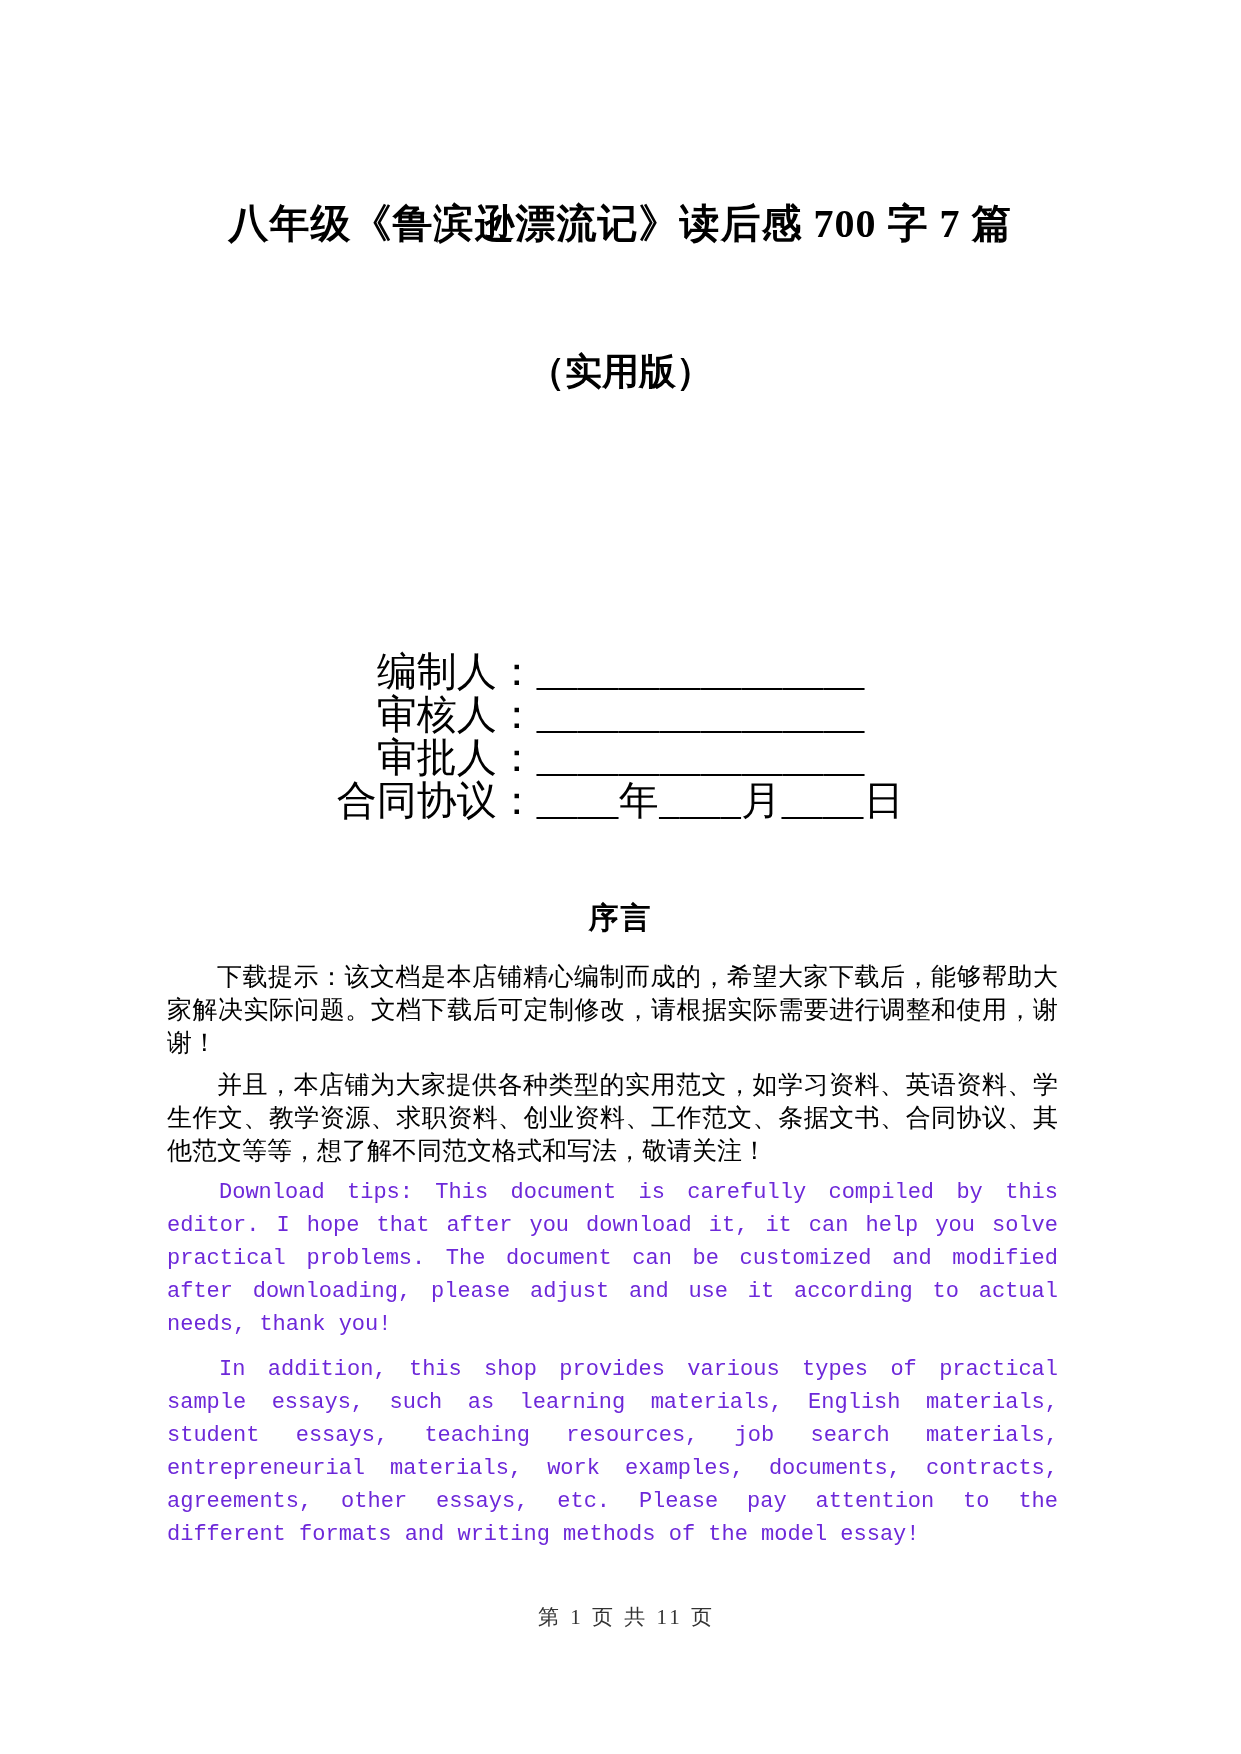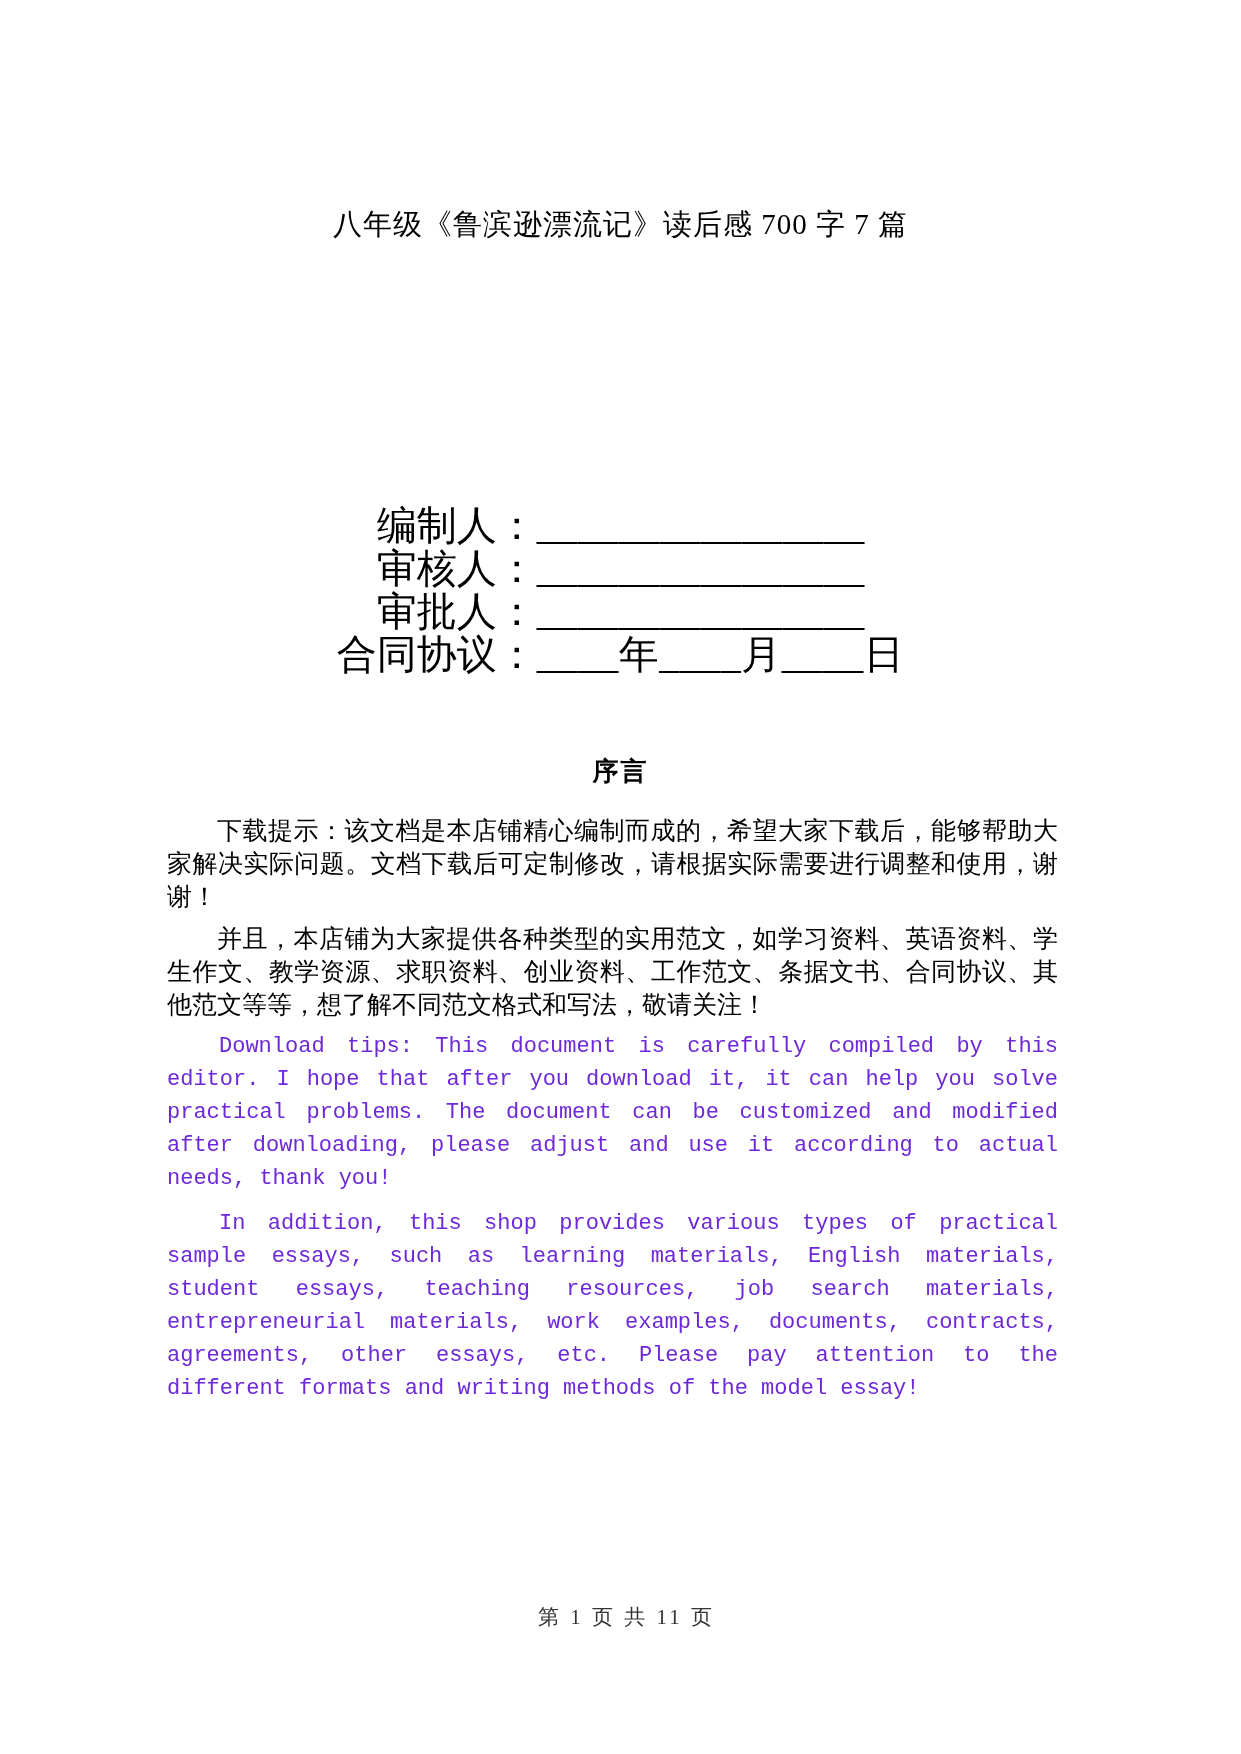--- a/index.html
+++ b/index.html
@@ -16,22 +16,22 @@
     color: #000000;
   }
   .page {
     box-sizing: border-box;
     width: 1241px;
     height: 1754px;
     padding: 196px 167px 0 167px;
   }
   .doc-title {
     margin: 0;
-    font-size: 29px;
-    font-weight: normal;
+    font-size: 40px;
+    font-weight: bold;
     line-height: 56px;
     text-align: center;
     letter-spacing: 1px;
     white-space: nowrap;
   }
   .doc-subtitle {
     margin-top: 94px;
     font-size: 37px;
     font-weight: bold;
     line-height: 52px;
@@ -51,21 +51,21 @@
   .form-label {
     display: inline-block;
     min-width: 5em;
     text-align: right;
   }
   .form-value {
     letter-spacing: 0.5px;
   }
   .preface-heading {
     margin: 78px 0 0 0;
-    font-size: 26px;
+    font-size: 30px;
     font-weight: bold;
     line-height: 36px;
     text-align: center;
     letter-spacing: 2px;
   }
   .body-text {
     margin-top: 24px;
   }
   p.zh {
     margin: 0 16px 9px 0;
@@ -96,20 +96,21 @@
     letter-spacing: 3px;
   }
 </style>
 </head>
 <body>
 
 <div class="page">
 
   <h1 class="doc-title">八年级《鲁滨逊漂流记》读后感 700 字 7 篇</h1>
 
+  <div class="doc-subtitle">（实用版）</div>
 
   <div class="form-block">
     <div class="form-row">
       <span class="form-label">编制人：</span><span class="form-value">________________</span>
     </div>
     <div class="form-row">
       <span class="form-label">审核人：</span><span class="form-value">________________</span>
     </div>
     <div class="form-row">
       <span class="form-label">审批人：</span><span class="form-value">________________</span>

